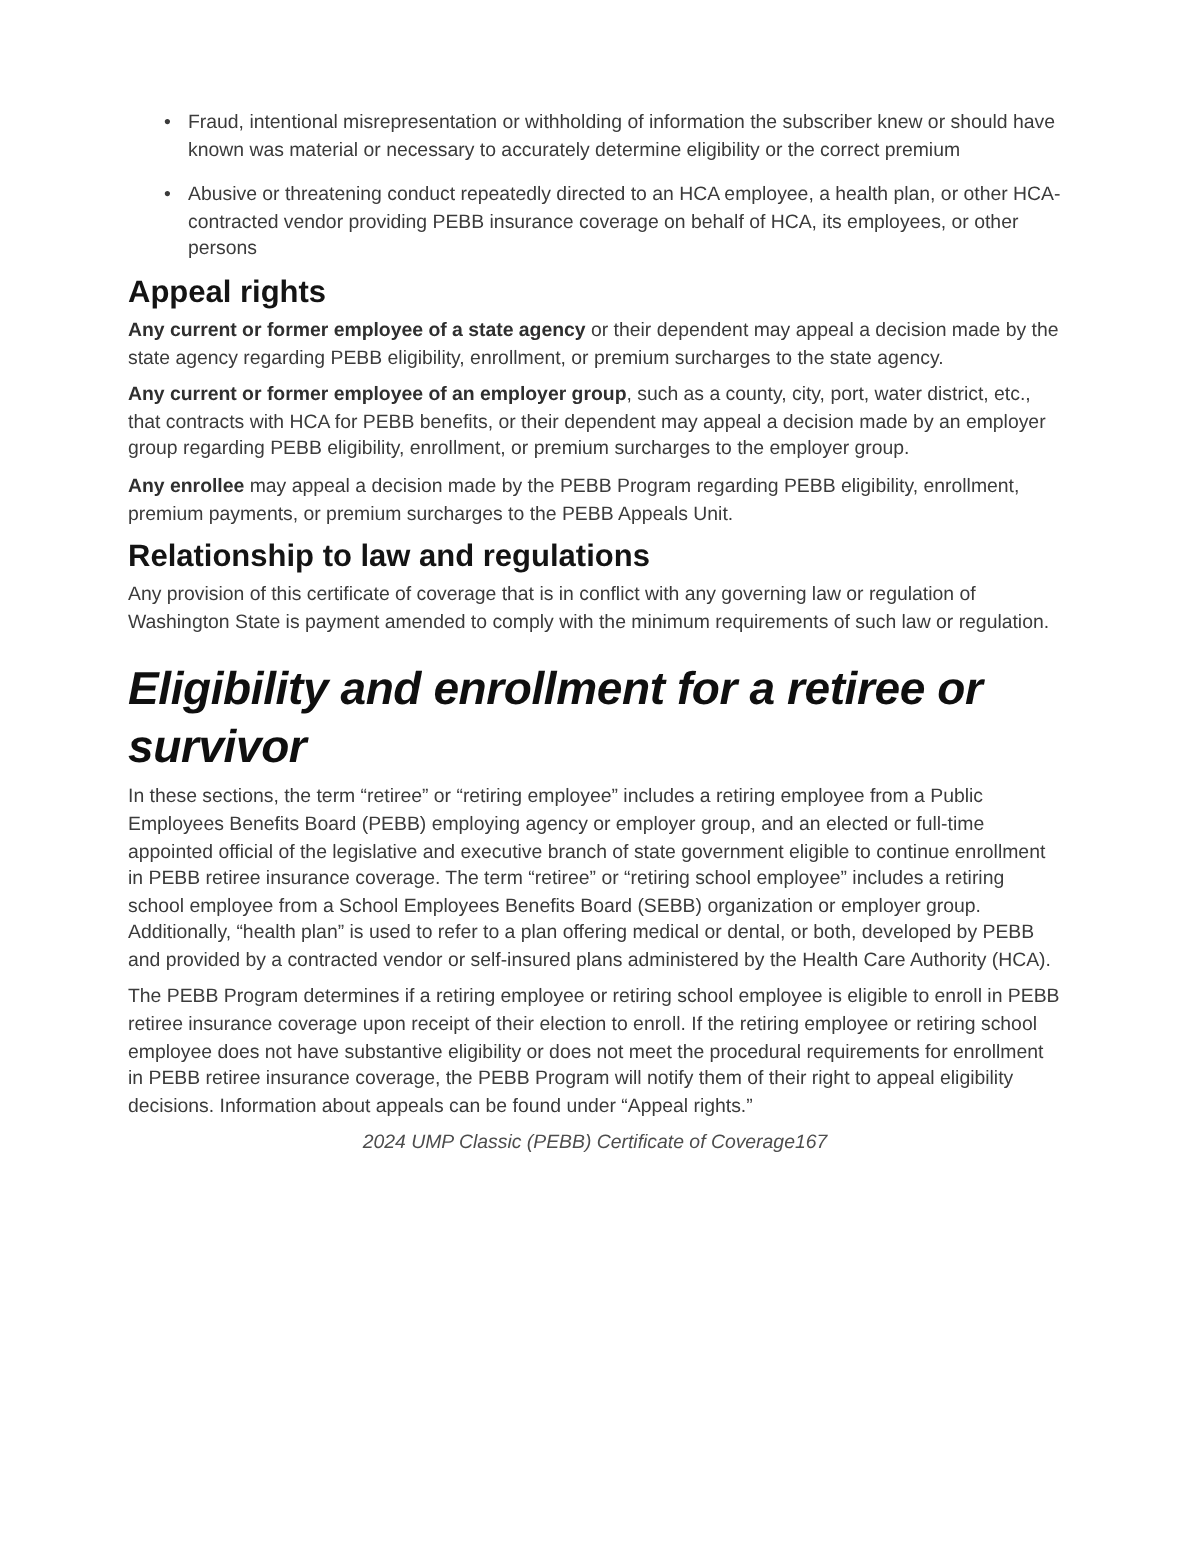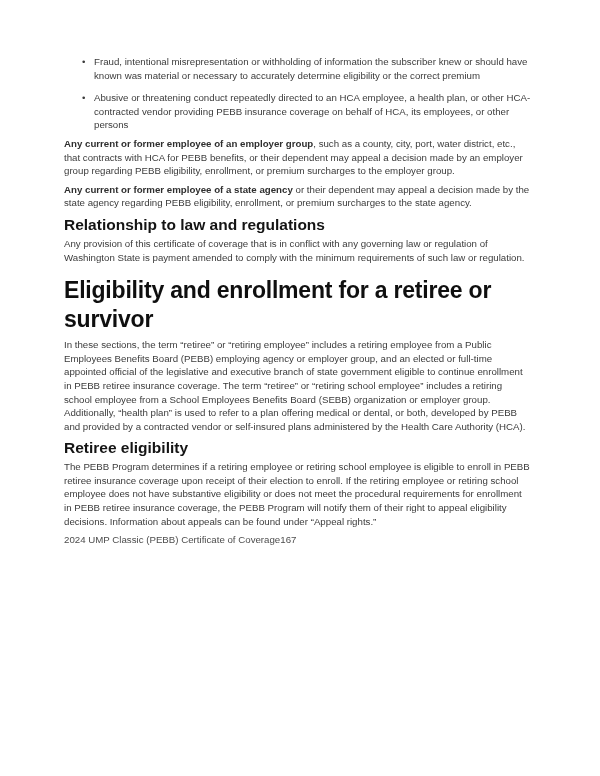--- a/index.html
+++ b/index.html
@@ -38,20 +38,21 @@
     line-height: 13.6px;
     color: #3b3b3b;
   }
   h1.section-title {
     font-size: 23px;
     line-height: 28.5px;
     font-weight: 700;
     letter-spacing: -0.2px;
     color: #0f0f0f;
     margin: 12px 0 5px 0;
+    font-style: italic;
   }
   h2.sub-title {
     font-size: 15.5px;
     line-height: 18px;
     font-weight: 700;
     color: #141414;
     margin: 6px 0 3px 0;
   }
   h3.light-title {
     font-size: 18.5px;
@@ -60,22 +61,23 @@
     color: #3f3f3f;
     margin: 8px 0 3px 0;
   }
   a.doc-link {
     color: #2b87c3;
     text-decoration: none;
     font-weight: 600;
   }
   .page-footer {
     display: flex;
-    justify-content: flex-start;
+    justify-content: center;
     margin-top: 6px;
+    font-style: italic;
     font-size: 9.7px;
     color: #4d4d4d;
   }
 </style>
 </head>
 <body>
 
 <div class="page">
 
   <ul class="bullet-list">
@@ -83,38 +85,39 @@
       <span class="bullet-dot">•</span>
       <span class="bullet-text">Fraud, intentional misrepresentation or withholding of information the subscriber knew or should have known was material or necessary to accurately determine eligibility or the correct premium</span>
     </li>
     <li>
       <span class="bullet-dot">•</span>
       <span class="bullet-text">Abusive or threatening conduct repeatedly directed to an HCA employee, a health plan, or other HCA-contracted vendor providing PEBB insurance coverage on behalf of HCA, its employees, or other persons</span>
     </li>
   </ul>
 
 
+  <h2 class="sub-title">Appeal rights</h2>
+
+  <p class="body"><b>Any current or former employee of a state agency</b><span> or their dependent may appeal a decision made by the state agency regarding PEBB eligibility, enrollment, or premium surcharges to the state agency.</span></p>
 
   <p class="body"><b>Any current or former employee of an employer group</b><span>, such as a county, city, port, water district, etc., that contracts with HCA for PEBB benefits, or their dependent may appeal a decision made by an employer group regarding PEBB eligibility, enrollment, or premium surcharges to the employer group.</span></p>
 
-  <p class="body"><b>Any current or former employee of a state agency</b><span> or their dependent may appeal a decision made by the state agency regarding PEBB eligibility, enrollment, or premium surcharges to the state agency.</span></p>
-
+  <p class="body"><b>Any enrollee</b><span> may appeal a decision made by the PEBB Program regarding PEBB eligibility, enrollment, premium payments, or premium surcharges to the PEBB Appeals Unit.</span></p>
 
 
 
   <h2 class="sub-title">Relationship to law and regulations</h2>
 
   <p class="body">Any provision of this certificate of coverage that is in conflict with any governing law or regulation of Washington State is payment amended to comply with the minimum requirements of such law or regulation.</p>
 
   <h1 class="section-title">Eligibility and enrollment for a retiree or survivor</h1>
 
   <p class="body">In these sections, the term “retiree” or “retiring employee” includes a retiring employee from a Public Employees Benefits Board (PEBB) employing agency or employer group, and an elected or full-time appointed official of the legislative and executive branch of state government eligible to continue enrollment in PEBB retiree insurance coverage. The term “retiree” or “retiring school employee” includes a retiring school employee from a School Employees Benefits Board (SEBB) organization or employer group. Additionally, “health plan” is used to refer to a plan offering medical or dental, or both, developed by PEBB and provided by a contracted vendor or self-insured plans administered by the Health Care Authority (HCA).</p>
 
 
-  <h2 class="sub-title">Retiree eligibility</h2>
 
   <p class="body">The PEBB Program determines if a retiring employee or retiring school employee is eligible to enroll in PEBB retiree insurance coverage upon receipt of their election to enroll. If the retiring employee or retiring school employee does not have substantive eligibility or does not meet the procedural requirements for enrollment in PEBB retiree insurance coverage, the PEBB Program will notify them of their right to appeal eligibility decisions. Information about appeals can be found under “Appeal rights.”</p>
 
   <div class="page-footer">
     <span>2024 UMP Classic (PEBB) Certificate of Coverage</span>
     <span>167</span>
   </div>
 
 </div>
 

